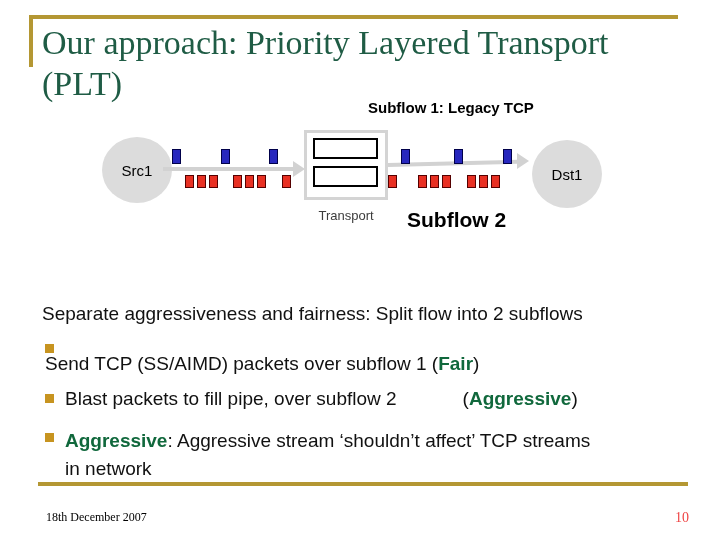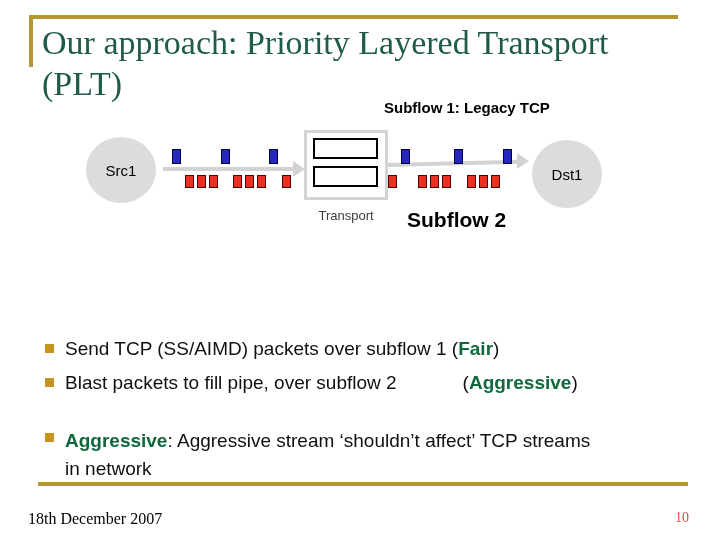--- a/index.html
+++ b/index.html
@@ -11,60 +11,60 @@
   
   .rule-h{position:absolute;left:29px;top:15px;width:649px;height:4px;background:#B49733;}
   .rule-v{position:absolute;left:29px;top:15px;width:4px;height:52px;background:#B49733;}
   .title{
     position:absolute;left:42px;top:22px;width:650px;margin:0;
     font-family:"Liberation Serif",serif;font-weight:400;
     font-size:34px;line-height:41px;color:#1F5C45;letter-spacing:0;
   }
   
   .diag-lbl{position:absolute;color:#000;font-size:15px;font-weight:bold;white-space:nowrap;}
-  .lbl-subflow1{left:368px;top:99px;margin-left:16px;}
+  .lbl-subflow1{left:368px;top:99px;}
   .lbl-subflow2{left:407px;top:208px;font-size:21px;}
   .lbl-bottleneck{left:304px;top:208px;width:84px;text-align:center;font-weight:400;font-size:13px;color:#3C3C3C;}
   .node{
     position:absolute;background:#DCDCDC;border-radius:50%;
     display:flex;align-items:center;justify-content:center;
     font-size:15px;color:#000;
   }
-  .node-src{left:86px;top:137px;width:70px;height:66px;text-align:right;}
+  .node-src{left:102px;top:137px;width:70px;height:66px;text-align:right;}
   .node-dst{left:532px;top:140px;width:70px;height:68px;}
   .shaft{position:absolute;background:#D2D2D2;height:4px;}
   .shaft1{left:163px;top:167px;width:131px;}
   .shaft2{left:388px;top:163px;width:130px;transform:rotate(-1.4deg);transform-origin:left center;}
   .ahead{position:absolute;width:0;height:0;border-top:8px solid transparent;border-bottom:8px solid transparent;border-left:12px solid #D2D2D2;}
   .ahead1{left:293px;top:161px;}
   .ahead2{left:517px;top:153px;}
   .pkt{position:absolute;}
   .pkt-blue{width:7px;height:13px;background:#2727BE;border:1px solid #00004a;top:149px;}
   .pkt-red{width:7px;height:11px;background:#E83023;border:1px solid #550000;top:175px;}
   .bneck{
     position:absolute;left:304px;top:130px;width:78px;height:64px;
     background:#fff;border:3px solid #D4D4D4;
   }
   .queue{position:absolute;left:6px;width:61px;height:17px;background:#fff;border:2px solid #000;}
   .queue1{top:5px;}
   .queue2{top:33px;}
   
   .intro{position:absolute;left:42px;top:303px;width:665px;margin:0;font-size:19px;color:#111;}
   .brow{position:absolute;left:45px;display:flex;align-items:flex-start;}
-  .brow-1{top:338px;}
-  .brow-2{top:372px;text-align:right;}
+  .brow-1{top:338px;flex-direction:column;}
+  .brow-2{top:388px;text-align:right;}
   .brow-3{top:427px;width:585px;}
   .sq{flex:0 0 auto;width:9px;height:9px;background:#C79420;margin:6px 11px 0 0;}
   .btext{margin:0;font-size:19px;color:#111;line-height:28px;width:545px;}
   .brow-1 .btext,.brow-2 .btext{width:auto;white-space:nowrap;line-height:normal;}
   .em{color:#10683C;font-weight:bold;}
   .gap{display:inline-block;width:66px;}
   
   .foot-rule{position:absolute;left:38px;top:482px;width:650px;height:4px;background:#B49733;}
-  .foot-date{position:absolute;left:28px;top:510px;font-family:"Liberation Serif",serif;font-size:16px;color:#000;}
+  .foot-date{position:absolute;left:46px;top:510px;font-family:"Liberation Serif",serif;font-size:12px;color:#000;}
   .foot-page{position:absolute;right:31px;top:510px;font-family:"Liberation Serif",serif;font-size:14px;color:#ef4444;}
 </style>
 </head>
 <body>
 
 <div class="slide">
 
   <div class="rule-h"></div>
   <div class="rule-v"></div>
 
@@ -111,20 +111,21 @@
   <div class="pkt pkt-red" style="left:467px"></div>
   <div class="pkt pkt-red" style="left:479px"></div>
   <div class="pkt pkt-red" style="left:491px"></div>
 
   <div class="node node-dst">
     <span>Dst1</span>
   </div>
 
   <div class="diag-lbl lbl-subflow2">Subflow 2</div>
 
+  <p class="intro">Separate aggressiveness and fairness: Split flow into 2 subflows</p>
 
   <div class="brow brow-1">
     <span class="sq"></span>
     <p class="btext"><span>Send TCP (SS/AIMD) packets over subflow 1 (</span><span class="em">Fair</span><span>)</span></p>
   </div>
 
   <div class="brow brow-2">
     <span class="sq"></span>
     <p class="btext"><span>Blast packets to fill pipe, over subflow 2</span><span class="gap"></span><span>(</span><span class="em">Aggressive</span><span>)</span></p>
   </div>

